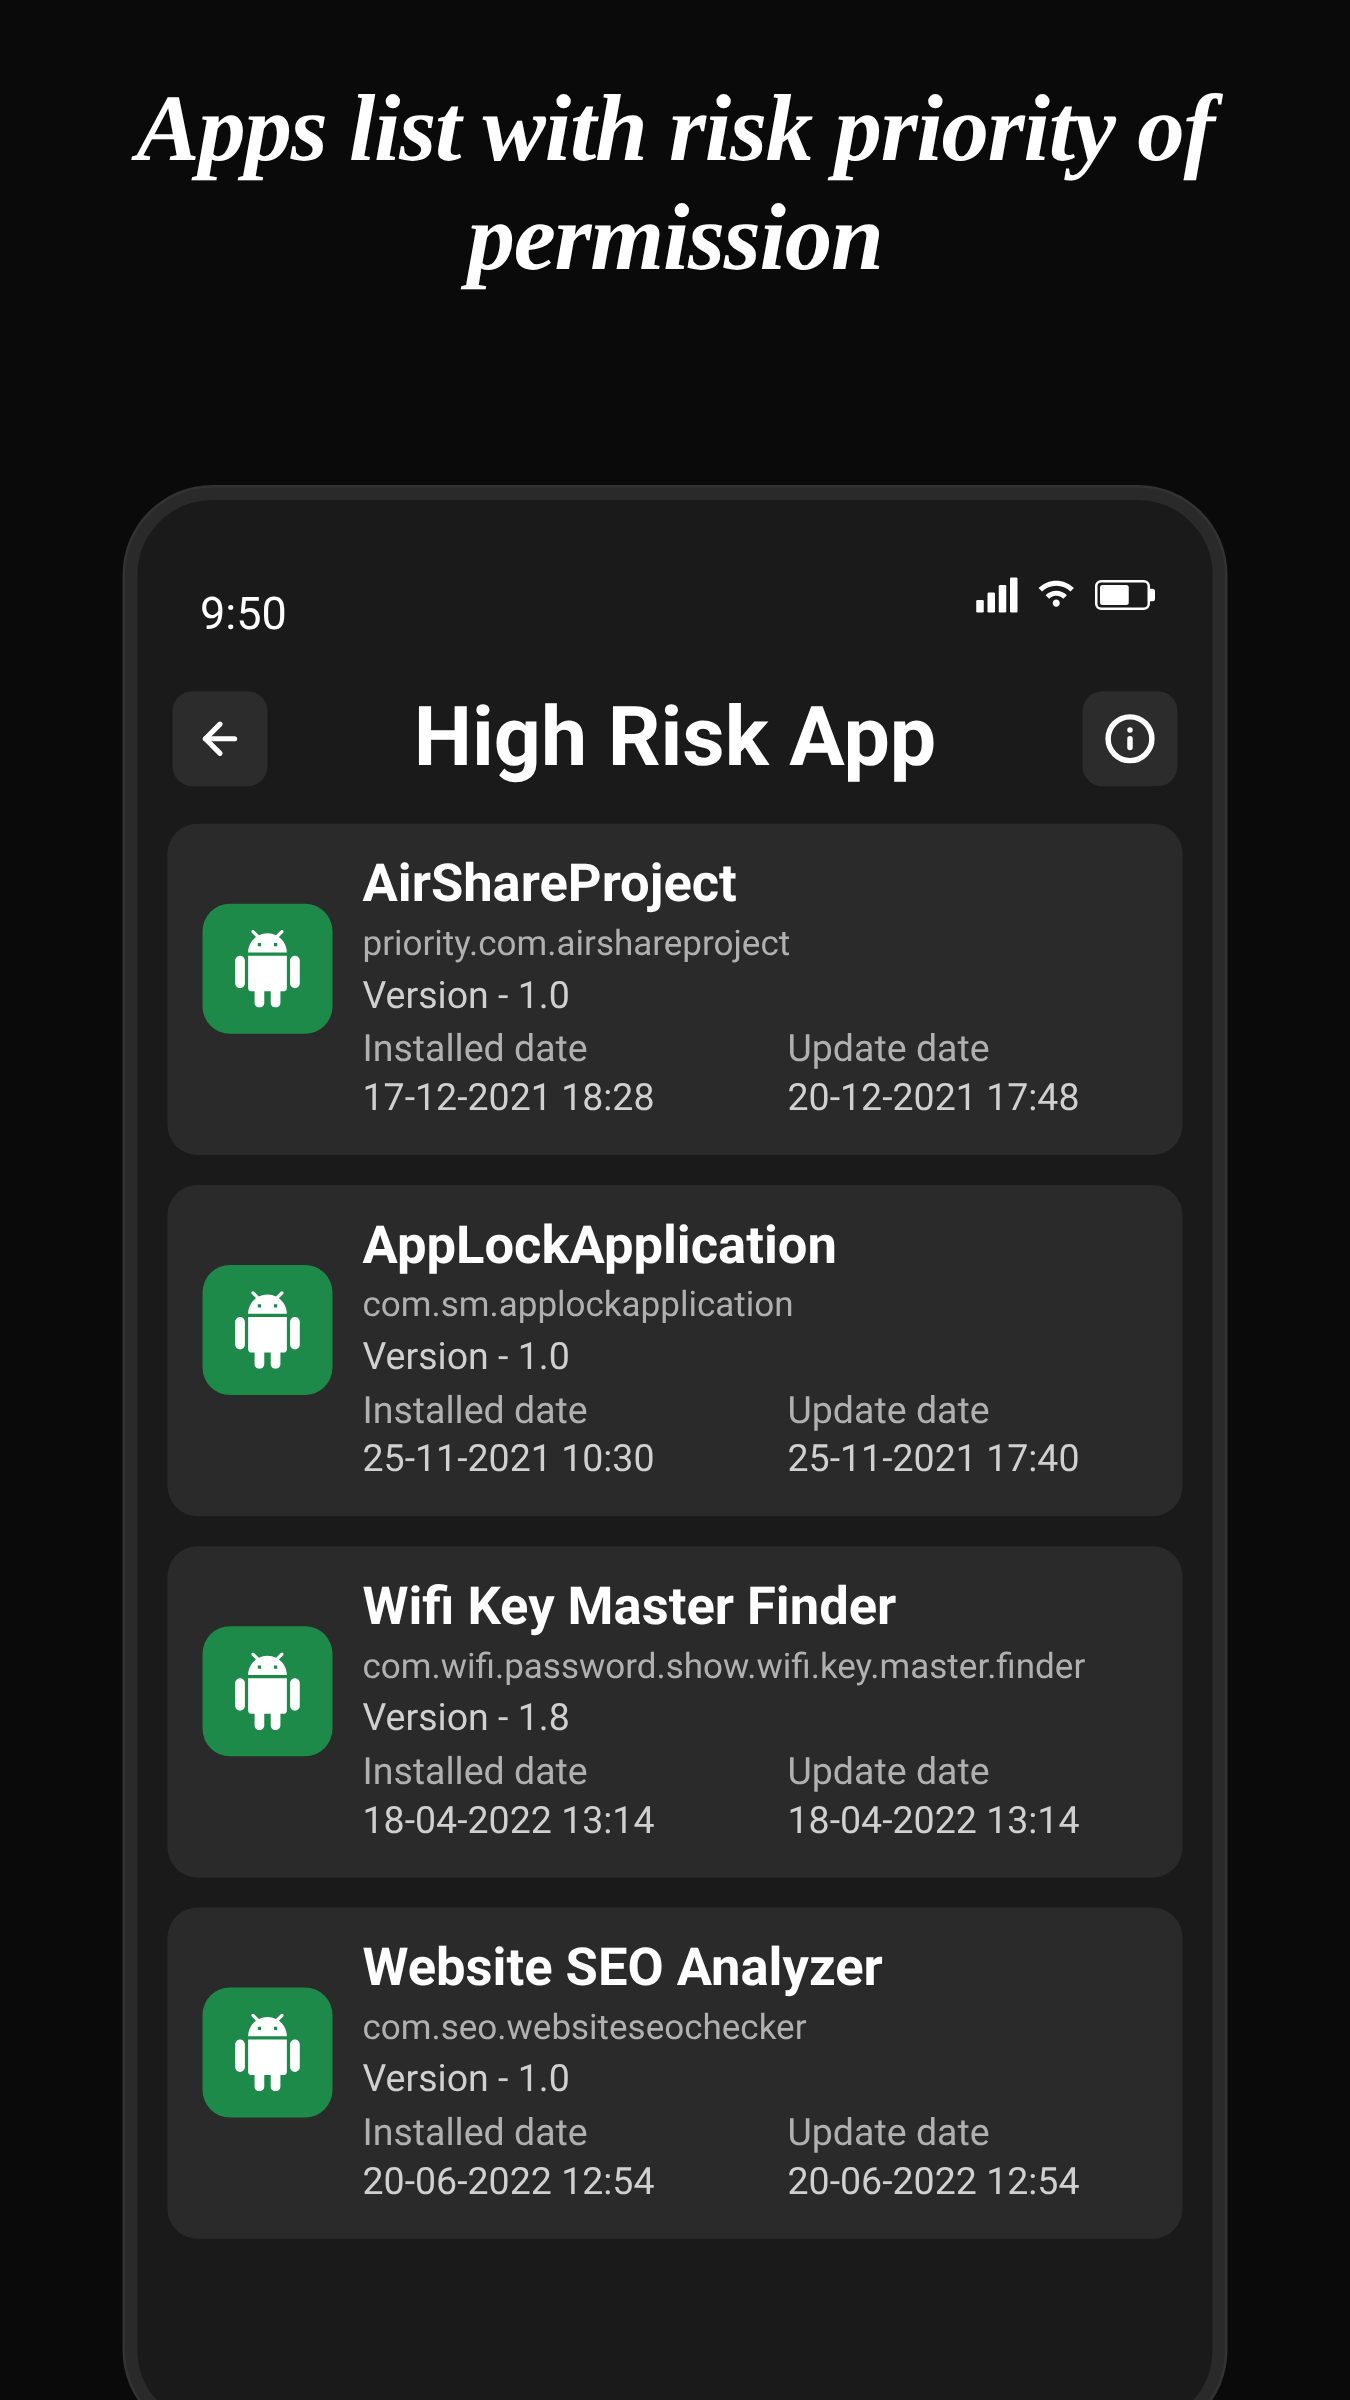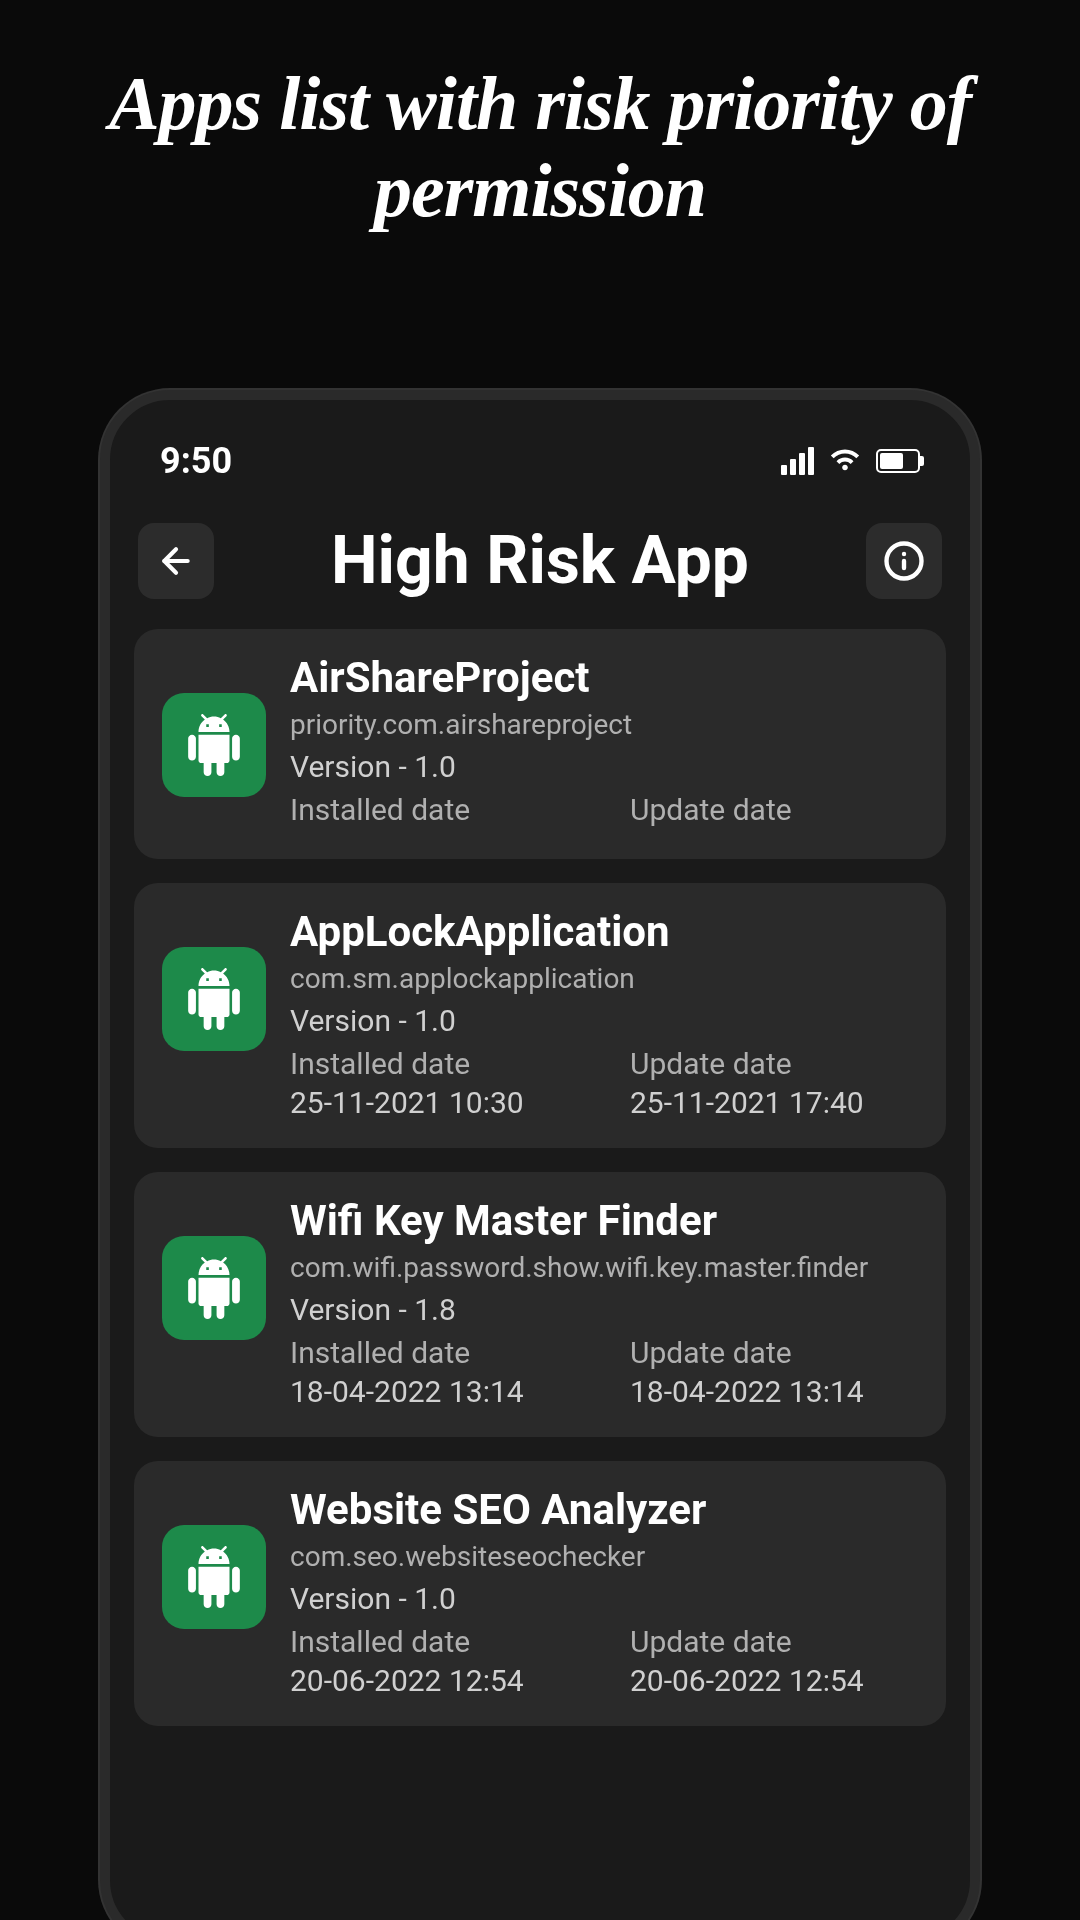--- a/index.html
+++ b/index.html
@@ -47,21 +47,22 @@
     .status-bar {
       display: flex;
       justify-content: space-between;
       align-items: center;
       padding: 10px 30px 20px;
     }
     
     .status-time {
       color: #fff;
       font-size: 36px;
-      font-weight: 700;
+      font-weight: 400;
+      margin-top: 30px;
     }
     
     .status-icons {
       display: flex;
       align-items: center;
       gap: 14px;
     }
     
     .signal-icon {
       display: flex;
@@ -278,23 +279,25 @@
           <path d="M6 18c0 .55.45 1 1 1h1v3.5c0 .83.67 1.5 1.5 1.5s1.5-.67 1.5-1.5V19h2v3.5c0 .83.67 1.5 1.5 1.5s1.5-.67 1.5-1.5V19h1c.55 0 1-.45 1-1V8H6v10zM3.5 8C2.67 8 2 8.67 2 9.5v7c0 .83.67 1.5 1.5 1.5S5 17.33 5 16.5v-7C5 8.67 4.33 8 3.5 8zm17 0c-.83 0-1.5.67-1.5 1.5v7c0 .83.67 1.5 1.5 1.5s1.5-.67 1.5-1.5v-7c0-.83-.67-1.5-1.5-1.5zm-4.97-5.84l1.3-1.3c.2-.2.2-.51 0-.71-.2-.2-.51-.2-.71 0l-1.48 1.48C13.85 1.23 12.95 1 12 1c-.96 0-1.86.23-2.66.63L7.85.15c-.2-.2-.51-.2-.71 0-.2.2-.2.51 0 .71l1.31 1.31C6.97 3.26 6 5.01 6 7h12c0-1.99-.97-3.75-2.47-4.84zM10 5H9V4h1v1zm5 0h-1V4h1v1z"></path>
         </svg>
       </div>
       <div class="app-details">
         <div class="app-name">AirShareProject</div>
         <div class="app-package">priority.com.airshareproject</div>
         <div class="app-version">Version - 1.0</div>
         <div class="date-row">
           <div class="date-col">
             <div class="date-label">Installed date</div>
+            <div class="date-value">17-12-2021 18:28</div>
           </div>
           <div class="date-col">
             <div class="date-label">Update date</div>
+            <div class="date-value">20-12-2021 17:48</div>
           </div>
         </div>
       </div>
     </div>
 
     <div class="app-card">
       <div class="app-icon">
         <svg width="62" height="62" viewBox="0 0 24 24" fill="#fff">
           <path d="M6 18c0 .55.45 1 1 1h1v3.5c0 .83.67 1.5 1.5 1.5s1.5-.67 1.5-1.5V19h2v3.5c0 .83.67 1.5 1.5 1.5s1.5-.67 1.5-1.5V19h1c.55 0 1-.45 1-1V8H6v10zM3.5 8C2.67 8 2 8.67 2 9.5v7c0 .83.67 1.5 1.5 1.5S5 17.33 5 16.5v-7C5 8.67 4.33 8 3.5 8zm17 0c-.83 0-1.5.67-1.5 1.5v7c0 .83.67 1.5 1.5 1.5s1.5-.67 1.5-1.5v-7c0-.83-.67-1.5-1.5-1.5zm-4.97-5.84l1.3-1.3c.2-.2.2-.51 0-.71-.2-.2-.51-.2-.71 0l-1.48 1.48C13.85 1.23 12.95 1 12 1c-.96 0-1.86.23-2.66.63L7.85.15c-.2-.2-.51-.2-.71 0-.2.2-.2.51 0 .71l1.31 1.31C6.97 3.26 6 5.01 6 7h12c0-1.99-.97-3.75-2.47-4.84zM10 5H9V4h1v1zm5 0h-1V4h1v1z"></path>
         </svg>

